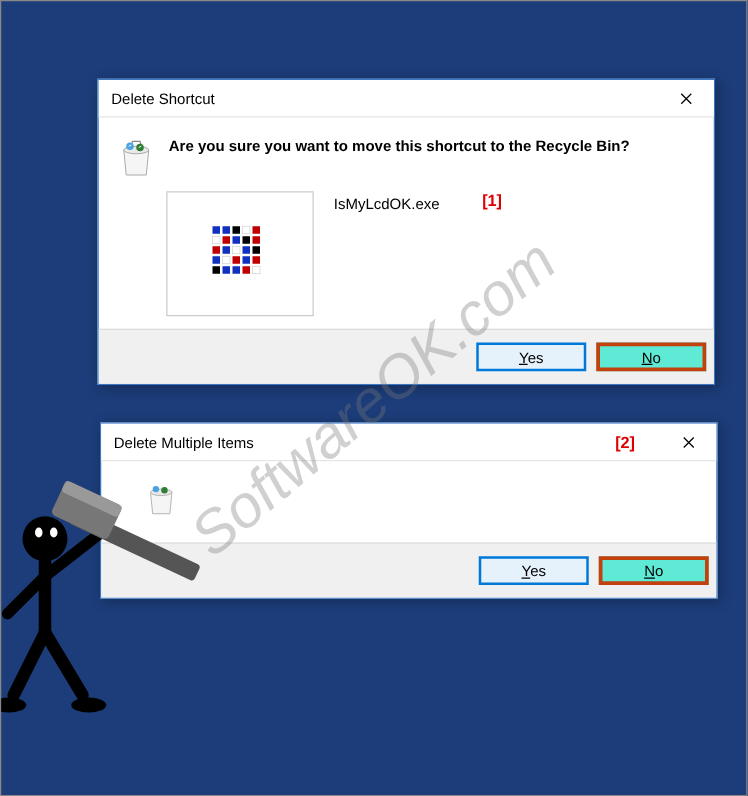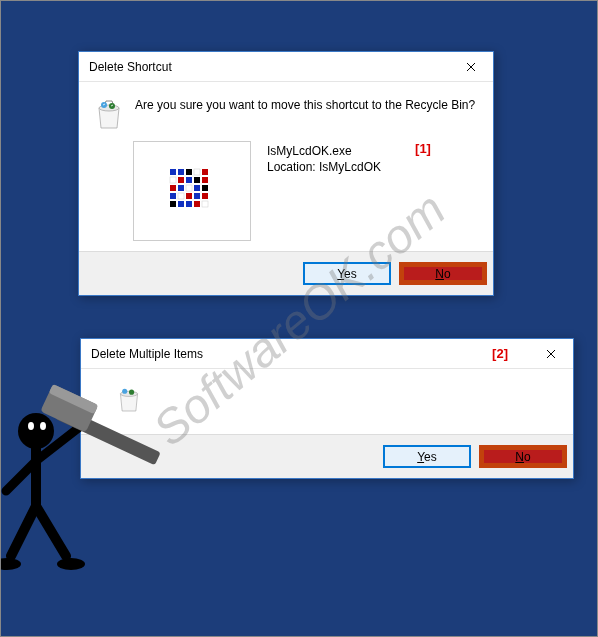--- a/index.html
+++ b/index.html
@@ -18,22 +18,22 @@
       overflow: hidden;
     }
     .dialog {
       position: absolute;
       background: #fff;
       border: 1px solid #3a78c6;
       box-shadow: 2px 2px 10px rgba(0,0,0,0.3);
     }
     .dialog1 {
       left: 77px;
-      top: 50px;
-      width: 416px;
+      top: 62px;
+      width: 494px;
     }
     .dialog2 {
       left: 79px;
       top: 337px;
       width: 494px;
     }
     .titlebar {
       display: flex;
       align-items: center;
       height: 30px;
@@ -72,20 +72,21 @@
       margin-bottom: 8px;
     }
     .bin-icon {
       flex-shrink: 0;
       margin-top: 2px;
     }
     .prompt-text {
       font-size: 12px;
       color: #000;
       padding-top: 2px;
+      font-weight: bold;
     }
     .item-row {
       display: flex;
       align-items: flex-start;
       gap: 16px;
       margin-top: 6px;
       margin-left: 38px;
     }
     .thumb-box {
       width: 118px;
@@ -114,22 +115,22 @@
       border-top: 1px solid #dcdcdc;
       padding: 10px 6px;
       display: flex;
       justify-content: flex-end;
       gap: 8px;
     }
     .btn {
       min-width: 88px;
       height: 23px;
       font-size: 12px;
-      background: #b91c1c;
-      border: 5px solid #c2410c;
+      background: #5eead4;
+      border: 3px solid #c2410c;
       cursor: pointer;
       font-family: inherit;
     }
     .btn-default {
       border: 2px solid #0078d7;
       background: #e5f1fb;
     }
     .btn u {
       text-decoration: underline;
     }
@@ -208,21 +209,20 @@
           <rect x="34" y="26" width="6" height="6" fill="#c00000"></rect>
           <rect x="2" y="34" width="6" height="6" fill="#000"></rect>
           <rect x="10" y="34" width="6" height="6" fill="#1030c0"></rect>
           <rect x="18" y="34" width="6" height="6" fill="#1030c0"></rect>
           <rect x="26" y="34" width="6" height="6" fill="#c00000"></rect>
           <rect x="34" y="34" width="6" height="6" fill="#fff" stroke="#ccc" stroke-width="0.5"></rect>
         </svg>
       </div>
       <div class="item-details">
         <div>IsMyLcdOK.exe</div>
-        <div>Location: IsMyLcdOK</div>
       </div>
       <span class="annotation-inline">[1]</span>
     </div>
   </div>
   <div class="button-row">
     <button class="btn btn-default"><u>Y</u><span>es</span></button>
     <button class="btn"><u>N</u><span>o</span></button>
   </div>
 </div>
 

